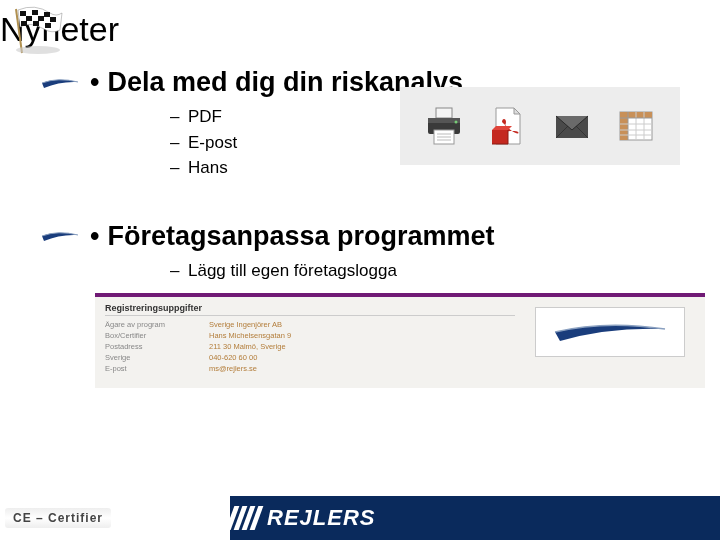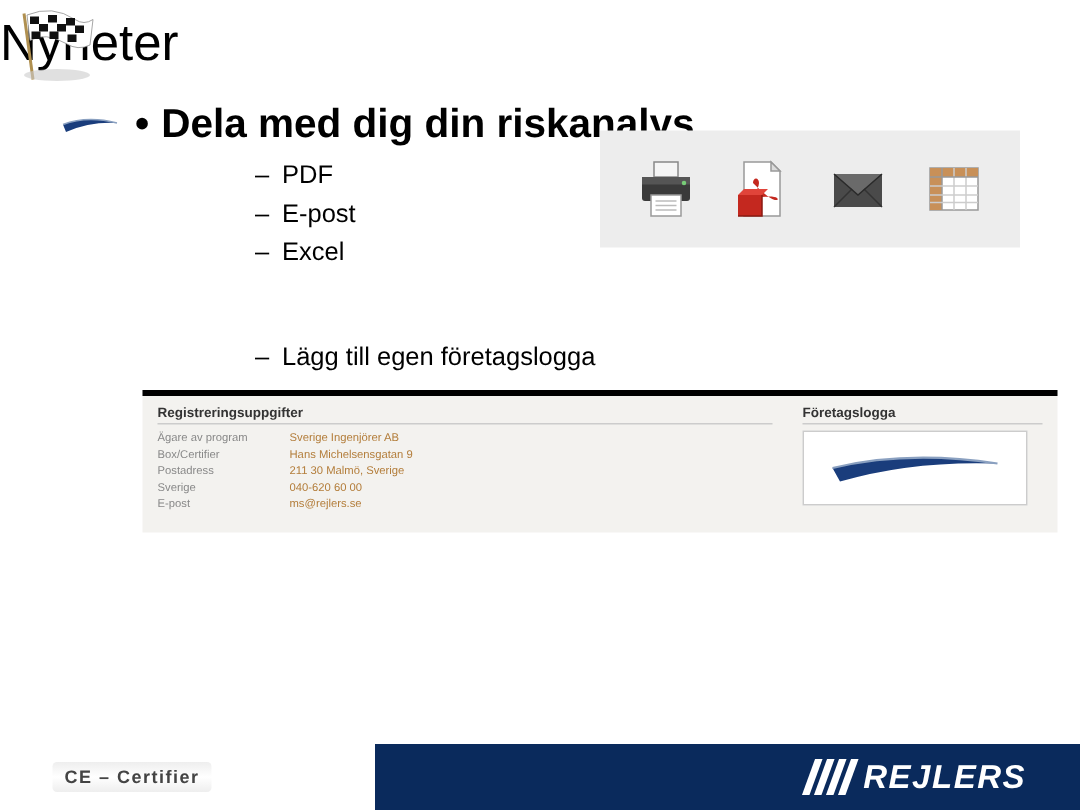--- a/index.html
+++ b/index.html
@@ -74,21 +74,21 @@
     padding: 0 12px;
   }
   .icon-bar svg { display: block; }
   .spacer { height: 40px; }
   .form-panel {
     margin-top: 10px;
     margin-left: 55px;
     width: 610px;
     height: 95px;
     background: #f3f2ef;
-    border-top: 4px solid #000000;
+    border-top: 4px solid #701a75;
     display: flex;
     font-size: 8px;
     color: #666;
   }
   .form-left {
     flex: 1;
     padding: 6px 10px;
   }
   .form-right {
     width: 180px;
@@ -98,21 +98,21 @@
     font-size: 9px;
     font-weight: bold;
     color: #333;
     border-bottom: 1px solid #ccc;
     padding-bottom: 2px;
     margin-bottom: 4px;
   }
   .form-row {
     display: flex;
     margin-bottom: 2px;
-    gap: 8px;
+    gap: 24px;
   }
   .form-label {
     width: 80px;
     color: #888;
     font-size: 7.5px;
   }
   .form-value {
     color: #b37d3a;
     font-size: 7.5px;
   }
@@ -132,38 +132,37 @@
     left: 0;
     width: 720px;
     height: 44px;
     display: flex;
   }
   .footer-left {
     width: 230px;
     background: #fff;
     display: flex;
     align-items: center;
-    padding-left: 15px;
-    margin-left: 20px;
+    padding-left: 5px;
   }
   .ce-cert {
     font-size: 12px;
     font-weight: bold;
     color: #444;
     letter-spacing: 1px;
     background: linear-gradient(#eee,#fff,#eee);
     padding: 3px 8px;
     border-radius: 3px;
   }
   .footer-right {
     flex: 1;
     background: #0a2a5c;
     display: flex;
     align-items: center;
-    justify-content: flex-end;
+    justify-content: flex-start;
     padding-right: 36px;
   }
   .footer-right .stripes {
     display: flex;
     gap: 3px;
     margin-right: 8px;
   }
   .footer-right .stripes span {
     width: 5px;
     height: 24px;
@@ -208,21 +207,21 @@
         <path d="M 2 8 Q 18 2 38 7 Q 20 6 4 13 Z" fill="#1a3d7c"></path>
         <path d="M 2 8 Q 18 2 38 7" stroke="#8aa0c0" stroke-width="1" fill="none"></path>
       </svg>
       <div class="main-bullet">
         <span class="dot">•</span><span>Dela med dig din riskanalys</span>
       </div>
     </div>
     <div class="sub-list">
       <div class="sub-item"><span class="dash">–</span><span>PDF</span></div>
       <div class="sub-item"><span class="dash">–</span><span>E-post</span></div>
-      <div class="sub-item"><span class="dash">–</span><span>Excel</span></div>
+      <div class="sub-item"><span class="dash">–</span><span>Hans</span></div>
     </div>
 
     <div class="icon-bar">
 
       <svg width="44" height="44" viewBox="0 0 44 44">
         <rect x="14" y="4" width="16" height="10" fill="#f5f5f5" stroke="#888"></rect>
         <rect x="6" y="14" width="32" height="16" rx="2" fill="#3a3a3a"></rect>
         <rect x="6" y="14" width="32" height="5" fill="#555"></rect>
         <circle cx="34" cy="18" r="1.5" fill="#7c7"></circle>
         <rect x="12" y="26" width="20" height="14" fill="#fff" stroke="#999"></rect>
@@ -258,20 +257,29 @@
         <line x1="6" y1="20" x2="38" y2="20" stroke="#ccc"></line>
         <line x1="6" y1="26" x2="38" y2="26" stroke="#ccc"></line>
         <line x1="6" y1="31" x2="38" y2="31" stroke="#ccc"></line>
       </svg>
     </div>
   </div>
 
   <div class="spacer"></div>
 
   <div>
+    <div class="bullet-row">
+      <svg class="swoosh" viewBox="0 0 40 16">
+        <path d="M 2 8 Q 18 2 38 7 Q 20 6 4 13 Z" fill="#1a3d7c"></path>
+        <path d="M 2 8 Q 18 2 38 7" stroke="#8aa0c0" stroke-width="1" fill="none"></path>
+      </svg>
+      <div class="main-bullet">
+        <span class="dot">•</span><span>Företagsanpassa programmet</span>
+      </div>
+    </div>
     <div class="sub-list">
       <div class="sub-item"><span class="dash">–</span><span>Lägg till egen företagslogga</span></div>
     </div>
   </div>
 
   <div class="form-panel">
     <div class="form-left">
       <div class="form-heading">Registreringsuppgifter</div>
       <div class="form-row">
           <div class="form-label">Ägare av program</div>
@@ -288,21 +296,20 @@
       <div class="form-row">
           <div class="form-label">Sverige</div>
           <div class="form-value">040-620 60 00</div>
         </div>
       <div class="form-row">
           <div class="form-label">E-post</div>
           <div class="form-value">ms@rejlers.se</div>
         </div>
     </div>
     <div class="form-right">
-      <div class="form-heading">Företagslogga</div>
       <div class="logo-box">
         <svg width="120" height="30" viewBox="0 0 120 30">
           <path d="M 5 15 Q 55 3 115 12 Q 58 10 10 24 Z" fill="#1a3d7c"></path>
           <path d="M 5 15 Q 55 3 115 12" stroke="#8aa0c0" stroke-width="1.5" fill="none"></path>
         </svg>
       </div>
     </div>
   </div>
 
 </div>

